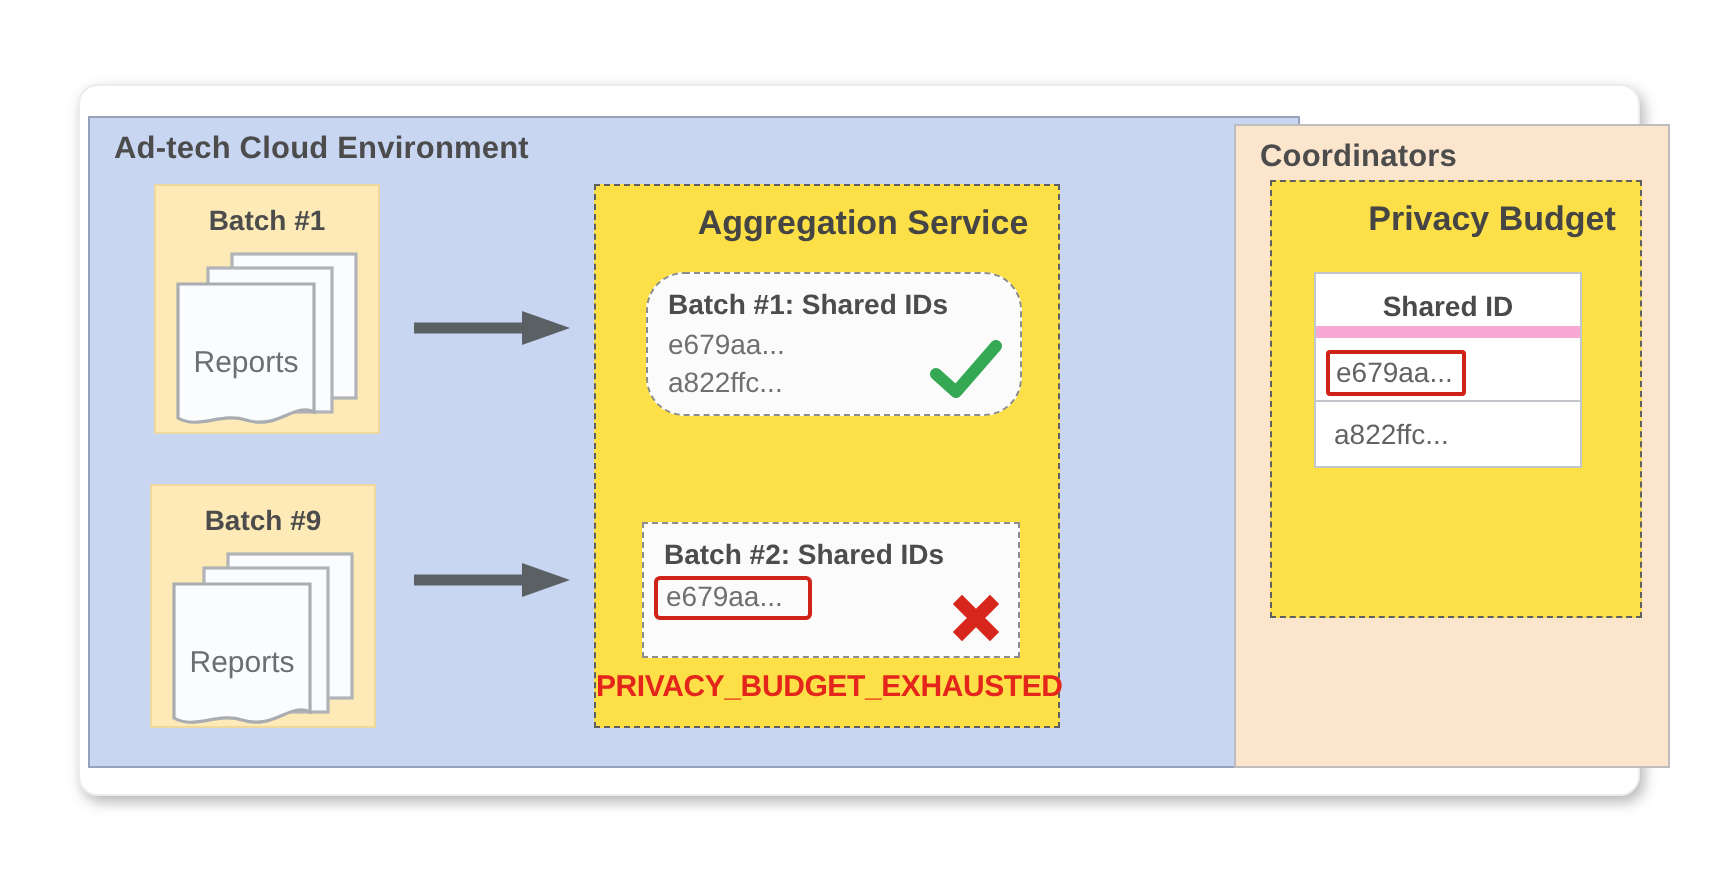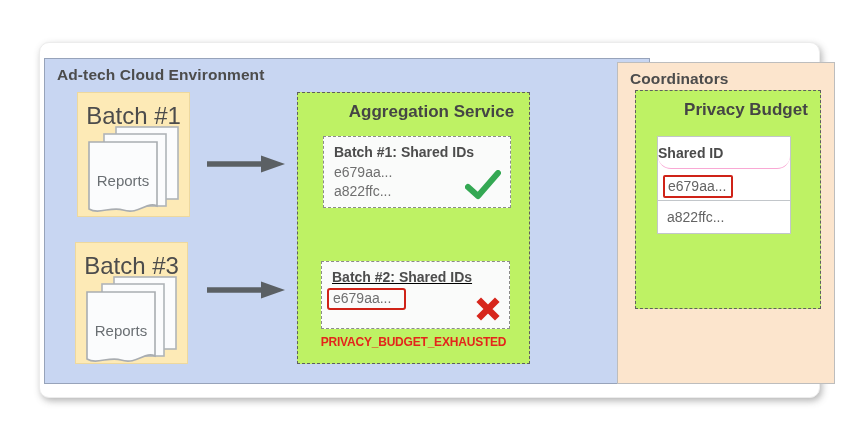--- a/index.html
+++ b/index.html
@@ -29,75 +29,74 @@
   }
 
   
   .batch {
     position:absolute; width:113px; height:125px;
     background:#fdeab6; border:1px solid #edd89e; text-align:center;
   }
   .b1 { left:32px; top:33px; }
   .b2 { left:30px; top:183px; height:122px; }
   .batch-title {
-    margin-top:9px; font-size:24px; font-weight:normal; color:#4c4c4c;
+    margin-top:9px; font-size:14px; font-weight:bold; color:#4c4c4c;
   }
   .papers { position:absolute; left:7px; top:33px; }
 
   
   .arrow { position:absolute; left:160px; width:82px; height:20px; }
   .a1 { top:95px; }
   .a2 { top:221px; }
 
   
-  .greenbox { background:#bef264; border:1.5px dashed #5f5f5f;padding-left:36px; }
+  .greenbox { background:#fde047; border:1.5px dashed #5f5f5f;padding-left:36px; }
   .agg { left:252px; top:33px; width:233px; height:272px; }
   .green-title {
     padding-top:9px; text-align:center;
     font-size:17px; font-weight:bold; color:#454545;
   }
 
   
   .result {
     position:absolute; background:#fafbfa; border:1.5px dashed #8c8c8c;
     padding:7px 10px 5px 10px;
   }
-  .r1 { left:25px; top:43px; width:188px; height:72px; }
-  .r2 { left:23px; top:168px; width:189px; height:68px;text-decoration:underline; }
+  .r1 { left:25px; top:43px; width:188px; height:72px;border-radius:19px; }
+  .r2 { left:23px; top:168px; width:189px; height:68px; }
   .rtitle { font-size:14px; font-weight:bold; color:#4c4c4c; margin-bottom:3px; }
   .rid { font-size:14px; color:#6f6f6f; line-height:19px; }
   .flag {
     display:inline-block; line-height:17px;
     border:2px solid #cf2318; border-radius:3px;
     padding:0 13px 1px 4px; margin-left:-5px;
   }
   .check { position:absolute; right:9px; bottom:7px; }
   .xmark { position:absolute; right:8px; bottom:6px; }
   .errlabel {
     position:absolute; top:242px; left:0; width:100%; text-align:center;
-    font-size:12px; font-weight:bold; color:#e4251b; letter-spacing:-0.2px;
+    font-size:15px; font-weight:bold; color:#e4251b; letter-spacing:-0.2px;
   }
 
   
   .orange {
     left:577px; top:19px; width:218px; height:322px;
     background:#fce5cd; border:1px solid #bdbdbd;
   }
   .pb { left:17px; top:27px; width:186px; height:219px; }
 
   
   .sid-table {
     position:absolute; left:21px; top:45px; width:134px;
     background:#ffffff; border:1px solid #c2c6ca;
   }
   .th {
-    height:32px; line-height:32px; 
+    height:32px; line-height:32px; text-align:center;
     font-size:14px; font-weight:bold; color:#4a4a4a;
-    border-bottom:1px solid #f9a8d4;
-    border-radius:13px;
+    border-bottom:6px solid #f9a8d4;
   }
   .td {
     height:32px; line-height:32px; padding-left:9px;
     font-size:14px; color:#636363;
     border-bottom:1px solid #c2c6ca;
   }
   .td:last-child { border-bottom:none; }
   .flag2 {
     display:inline-block; line-height:18px; vertical-align:middle;
     border:2px solid #cf2318; border-radius:2px;
@@ -117,21 +116,21 @@
         <div class="batch-title">Batch #1</div>
         <svg class="papers" width="100" height="88" viewBox="0 0 100 88">
           <rect x="31" y="1" width="62" height="72" fill="#fbfcfd" stroke="#b0b4b8" stroke-width="1.6"></rect>
           <rect x="19" y="8" width="62" height="72" fill="#fbfcfd" stroke="#b0b4b8" stroke-width="1.6"></rect>
           <path d="M4 16 H72 V80 C62 75 54 89 38 84 C26 80 14 89 4 83 Z" fill="#fbfcfd" stroke="#a9adb1" stroke-width="1.6"></path>
           <text x="38" y="60" text-anchor="middle" font-size="15" fill="#6a6f73">Reports</text>
         </svg>
       </div>
 
       <div class="batch b2">
-        <div class="batch-title">Batch #3</div>
+        <div class="batch-title">Batch #9</div>
         <svg class="papers" width="100" height="88" viewBox="0 0 100 88">
           <rect x="31" y="1" width="62" height="72" fill="#fbfcfd" stroke="#b0b4b8" stroke-width="1.6"></rect>
           <rect x="19" y="8" width="62" height="72" fill="#fbfcfd" stroke="#b0b4b8" stroke-width="1.6"></rect>
           <path d="M4 16 H72 V80 C62 75 54 89 38 84 C26 80 14 89 4 83 Z" fill="#fbfcfd" stroke="#a9adb1" stroke-width="1.6"></path>
           <text x="38" y="60" text-anchor="middle" font-size="15" fill="#6a6f73">Reports</text>
         </svg>
       </div>
 
       <svg class="arrow a1" viewBox="0 0 82 20">
         <line x1="2" y1="10" x2="58" y2="10" stroke="#5b6064" stroke-width="5.5"></line>

